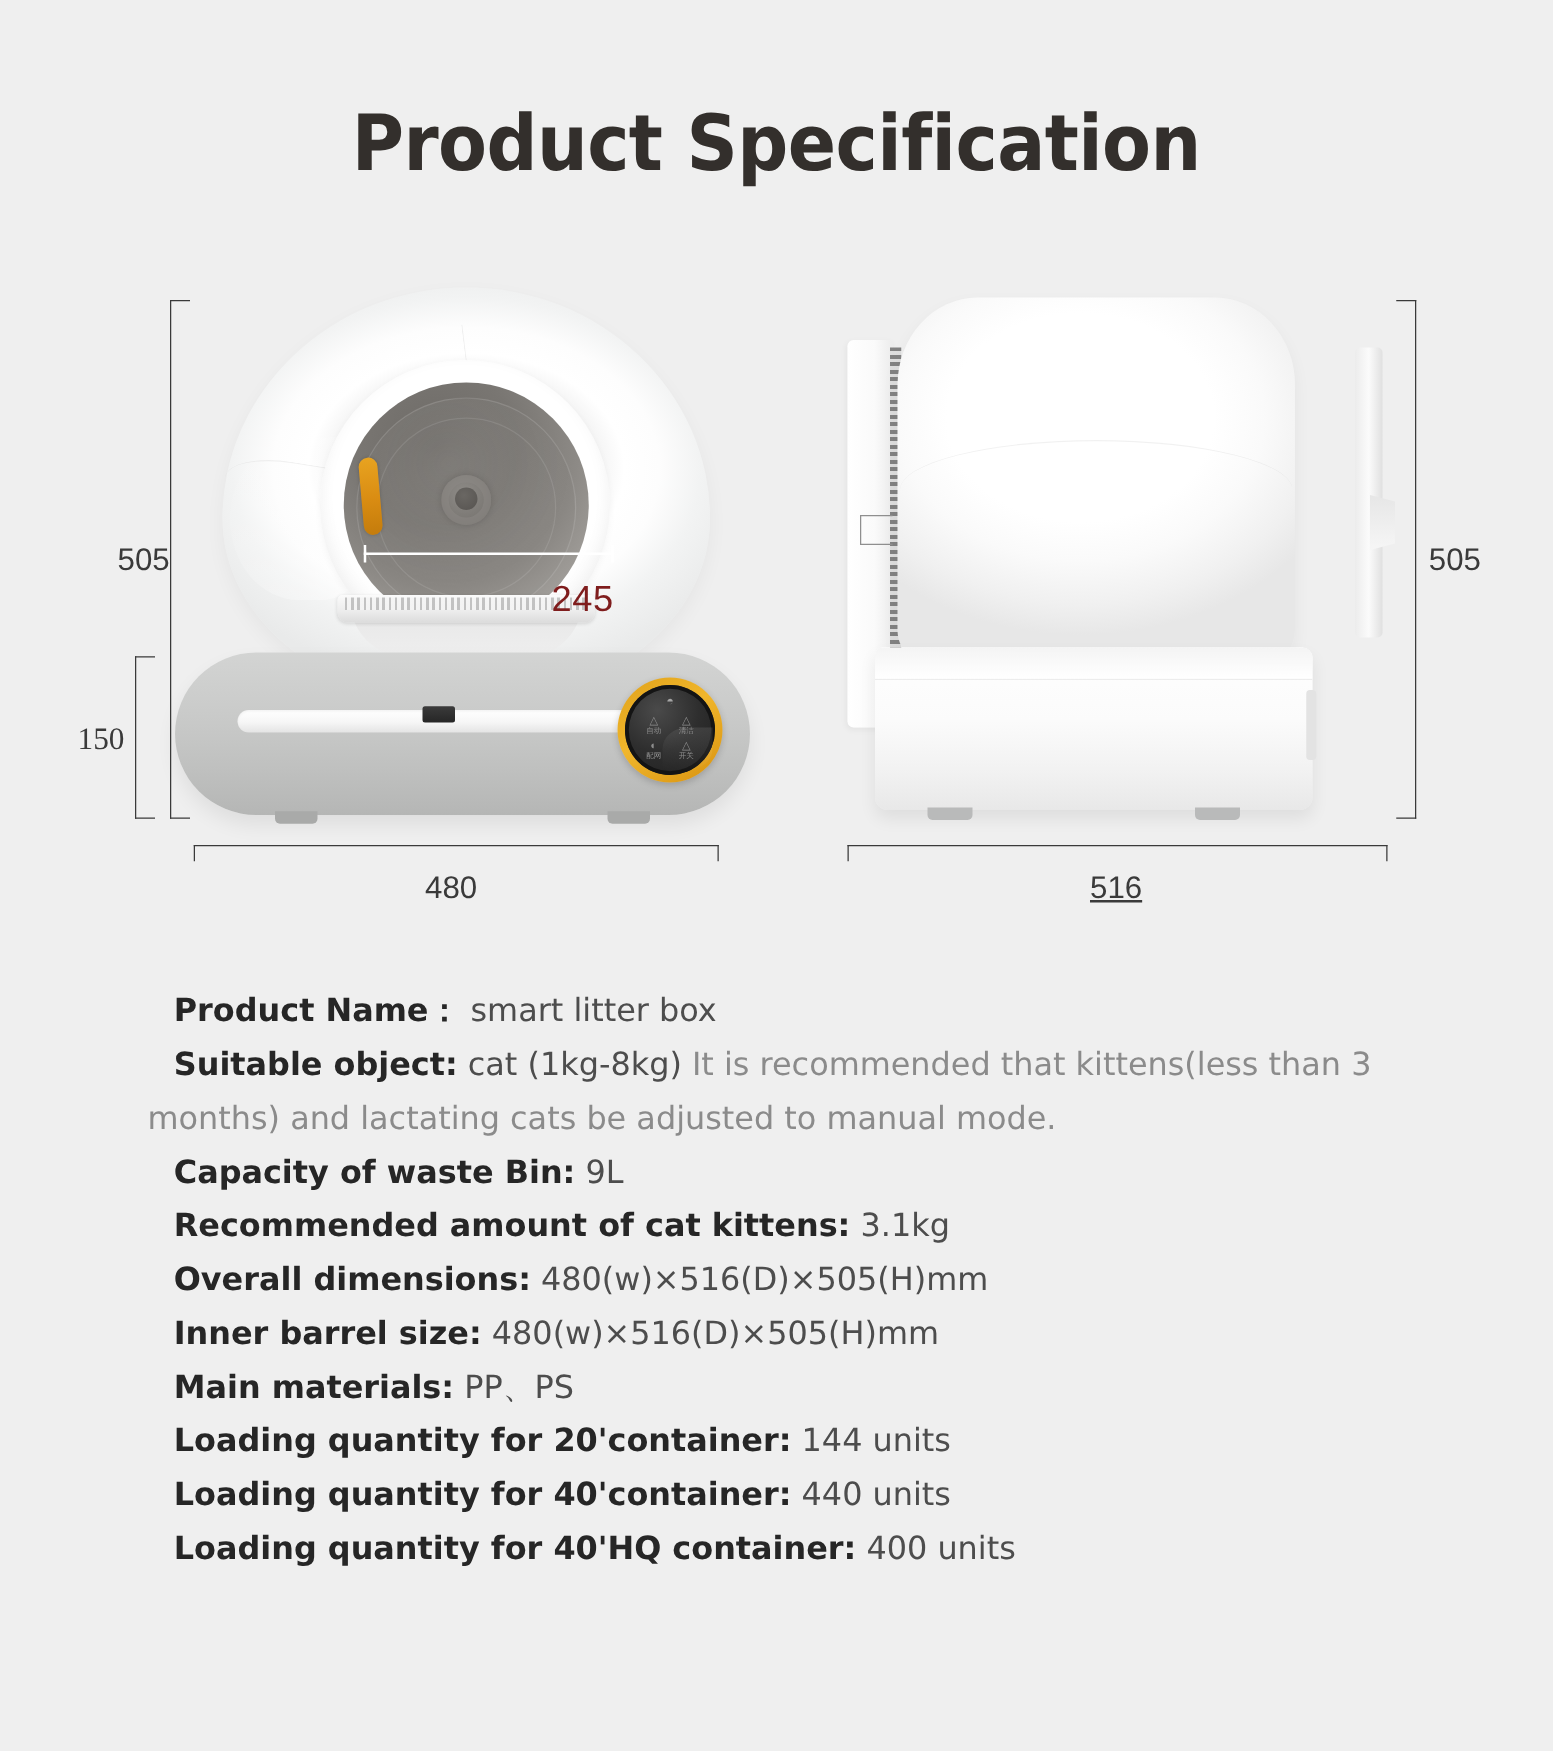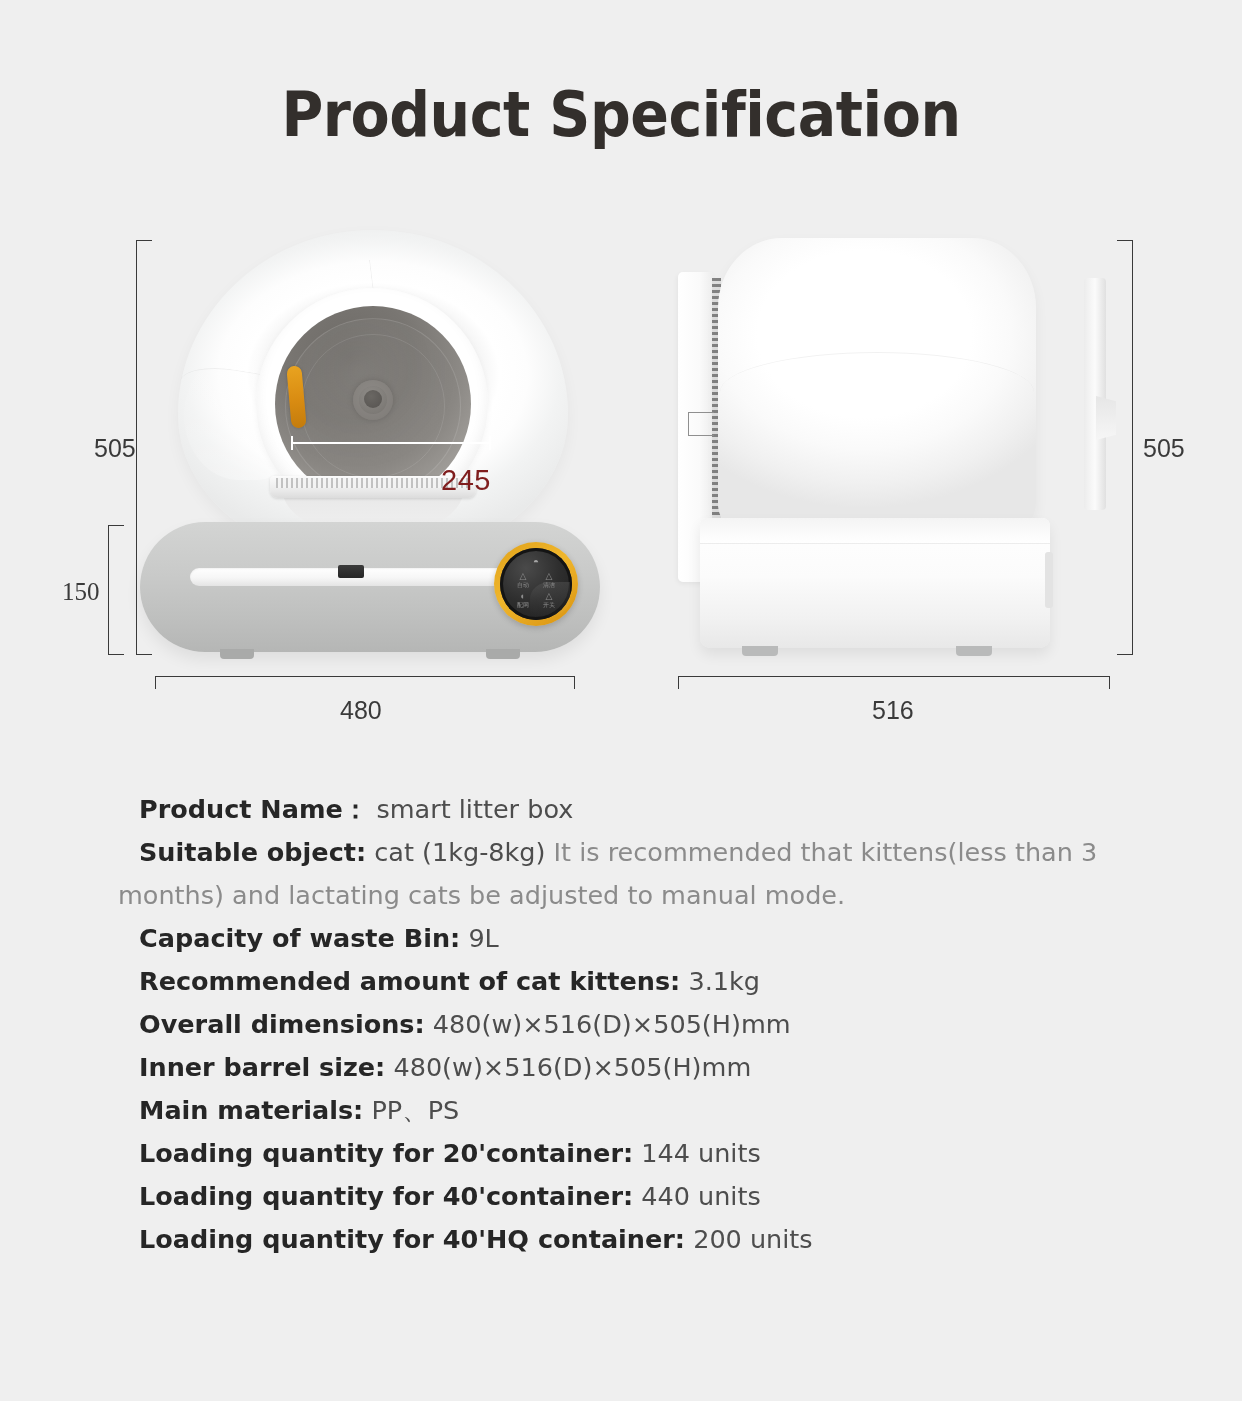--- a/index.html
+++ b/index.html
@@ -377,21 +377,21 @@
   <div class="bracket-v open-right" style="left:108px; top:525px; height:130px;"></div>
   <div class="dim-label" style="left:62px; top:578px;font-family:Liberation Serif, serif;">150</div>
 
   <div class="bracket-h" style="left:155px; top:676px; width:420px;"></div>
   <div class="dim-label" style="left:340px; top:696px;">480</div>
 
   <div class="bracket-v open-left" style="left:1117px; top:240px; height:415px;"></div>
   <div class="dim-label" style="left:1143px; top:434px;">505</div>
 
   <div class="bracket-h" style="left:678px; top:676px; width:432px;"></div>
-  <div class="dim-label" style="left:872px; top:696px;">516</div>
+  <div class="dim-label" style="left:872px; top:696px;text-decoration:underline;">516</div>
 </div>
 
 <div class="specs">
 
   <div class="spec-row">
     <span class="spec-label">Product Name：</span>
     <span class="spec-value">smart litter box</span>
   </div>
 
   <div class="spec-row">
@@ -431,15 +431,15 @@
     <span class="spec-value">144 units</span>
   </div>
 
   <div class="spec-row">
     <span class="spec-label">Loading quantity for 40'container:</span>
     <span class="spec-value">440 units</span>
   </div>
 
   <div class="spec-row">
     <span class="spec-label">Loading quantity for 40'HQ container:</span>
-    <span class="spec-value">200 units</span>
+    <span class="spec-value">400 units</span>
   </div>
 </div>
 
 </body></html>

